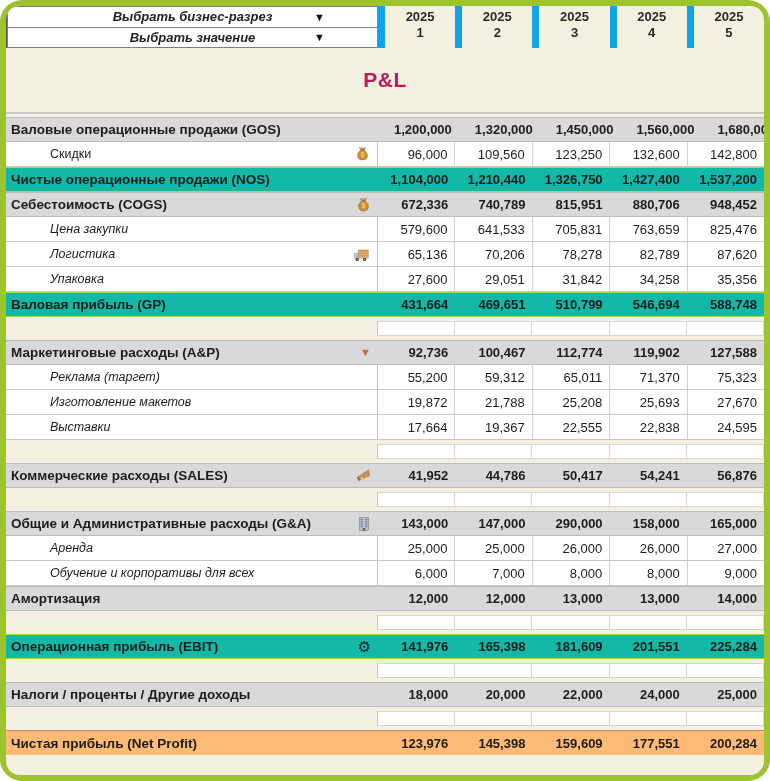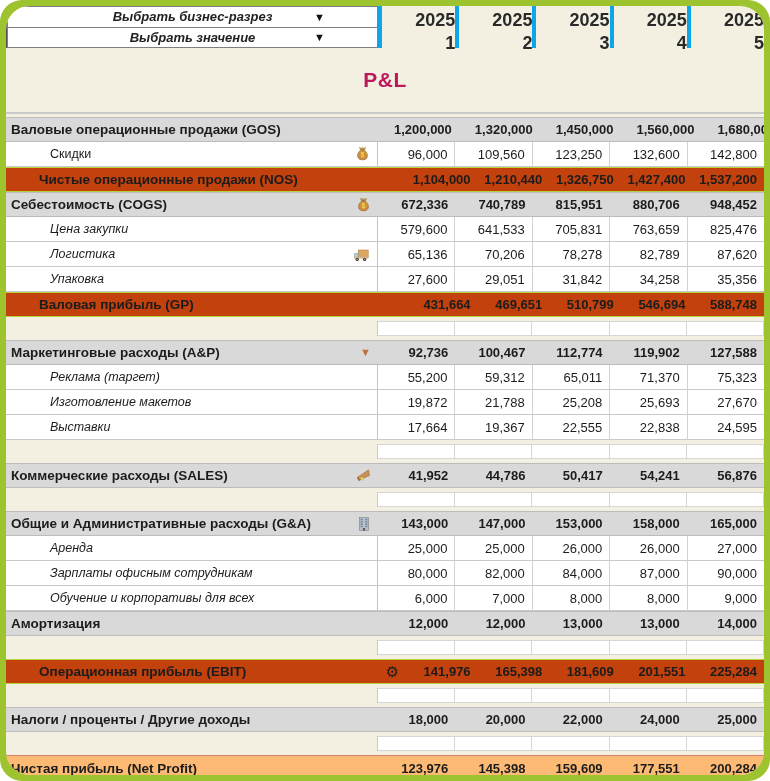--- a/index.html
+++ b/index.html
@@ -7,39 +7,39 @@
   .app {
     width:770px; height:781px;
     background:#9dc32e;
     border-radius:22px;
     padding:6px;
     overflow:hidden;
   }
   .inner {
     width:100%; height:100%;
     background:#f4f0e1;
-    border-radius:24px;
+    border-radius:14px;
     overflow:hidden;
     display:flex; flex-direction:column;
   }
   
   .header { display:flex; height:42px; flex:none; }
   .filters { width:372px; flex:none; display:flex; flex-direction:column; border-left:1px solid #555; }
   .filter {
     flex:1; background:#ffffff; border:1px solid #7f7f7f;
     display:flex; align-items:center; justify-content:center;
     font-style:italic; font-weight:bold; font-size:13px; color:#222;
     position:relative; cursor:pointer;
   }
   .filter + .filter { border-top:none; }
   .filter .caret { position:absolute; right:52px; font-style:normal; font-size:11px; color:#111; }
   .hcols { flex:1; display:flex; }
   .hcol {
-    flex:1; text-align:right; font-weight:bold; font-size:18px; color:#2a2a2a;
-    border-left:4px solid #0ea5e9; padding-top:3px; line-height:1.25;
+    flex:1; text-align:center; font-weight:bold; font-size:13px; color:#2a2a2a;
+    border-left:7px solid #0ea5e9; padding-top:3px; line-height:1.25;
   }
   
   .titleband {
     height:66px; flex:none; display:flex; align-items:center; justify-content:center;
     border-bottom:2px solid #c9c9c9;
   }
   .titleband .ttl { font-weight:bold; font-size:21px; color:#be185d; letter-spacing:0.5px; }
   
   .tbl { flex:1; padding-top:3px; }
   .row { display:flex; height:25px; align-items:stretch; }
@@ -47,21 +47,21 @@
     width:372px; flex:none; display:flex; align-items:center;
     padding-left:5px; font-size:13px; color:#1c1c1c; overflow:hidden; white-space:nowrap;
   }
   .cl .icn { margin-left:auto; margin-right:7px; flex:none; display:flex; align-items:center; height:17px; }
   .cv {
     flex:1; display:flex; align-items:center; justify-content:flex-end;
     padding-right:7px; font-size:13px; color:#1c1c1c; white-space:nowrap;
   }
   
   .r-gray   { background:#d9d9d9; border-top:1px solid #bcbcbc; border-bottom:1px solid #bcbcbc;gap:16px; }
-  .r-green  { background:#c2410c; border-top:1px solid #b3d43c; border-bottom:1px solid #b3d43c;padding-left:28px; }
+  .r-green  { background:#14b8a6; border-top:1px solid #b3d43c; border-bottom:1px solid #b3d43c; }
   .r-salmon { background:#fdba74; border-top:1px solid #d5806a; }
   .r-gray .cl, .r-green .cl, .r-salmon .cl { font-weight:bold; font-size:13.5px; }
   .r-gray .cv, .r-green .cv, .r-salmon .cv { font-weight:bold; }
   
   .r-detail { background:transparent; }
   .r-detail .cl { background:#ffffff; border-right:1px solid #c4c4c4; border-bottom:1px solid #c9c9c9; font-size:12.5px;padding-left:44px; }
   .r-detail .cv { background:#ffffff; border-right:1px solid #d2d2d2; border-bottom:1px solid #c9c9c9; }
   .r-detail .cv:last-child { border-right:none; }
   .r-detail.it .cl { font-style:italic; }
   
@@ -323,46 +323,36 @@
                   <rect x="8.2" y="7.4" width="2.2" height="1.5"></rect>
                   <rect x="3.6" y="9.7" width="2.2" height="1.5"></rect>
                   <rect x="8.2" y="9.7" width="2.2" height="1.5"></rect>
                 </g>
                 <rect x="5.9" y="12" width="2.2" height="2.6" fill="#55595f"></rect>
               </svg>
             </span>
           </div>
           <div class="cv">143,000</div>
           <div class="cv">147,000</div>
-          <div class="cv">153,000</div>
+          <div class="cv">290,000</div>
           <div class="cv">158,000</div>
           <div class="cv">165,000</div>
         </div>
         <div class="row r-detail it">
           <div class="cl">
             <span>Аренда</span>
           </div>
           <div class="cv">25,000</div>
           <div class="cv">25,000</div>
           <div class="cv">26,000</div>
           <div class="cv">26,000</div>
           <div class="cv">27,000</div>
         </div>
         <div class="row r-detail it">
           <div class="cl">
-            <span>Зарплаты офисным сотрудникам</span>
-          </div>
-          <div class="cv">80,000</div>
-          <div class="cv">82,000</div>
-          <div class="cv">84,000</div>
-          <div class="cv">87,000</div>
-          <div class="cv">90,000</div>
-        </div>
-        <div class="row r-detail it">
-          <div class="cl">
             <span>Обучение и корпоративы для всех</span>
           </div>
           <div class="cv">6,000</div>
           <div class="cv">7,000</div>
           <div class="cv">8,000</div>
           <div class="cv">8,000</div>
           <div class="cv">9,000</div>
         </div>
         <div class="row r-gray">
           <div class="cl">

